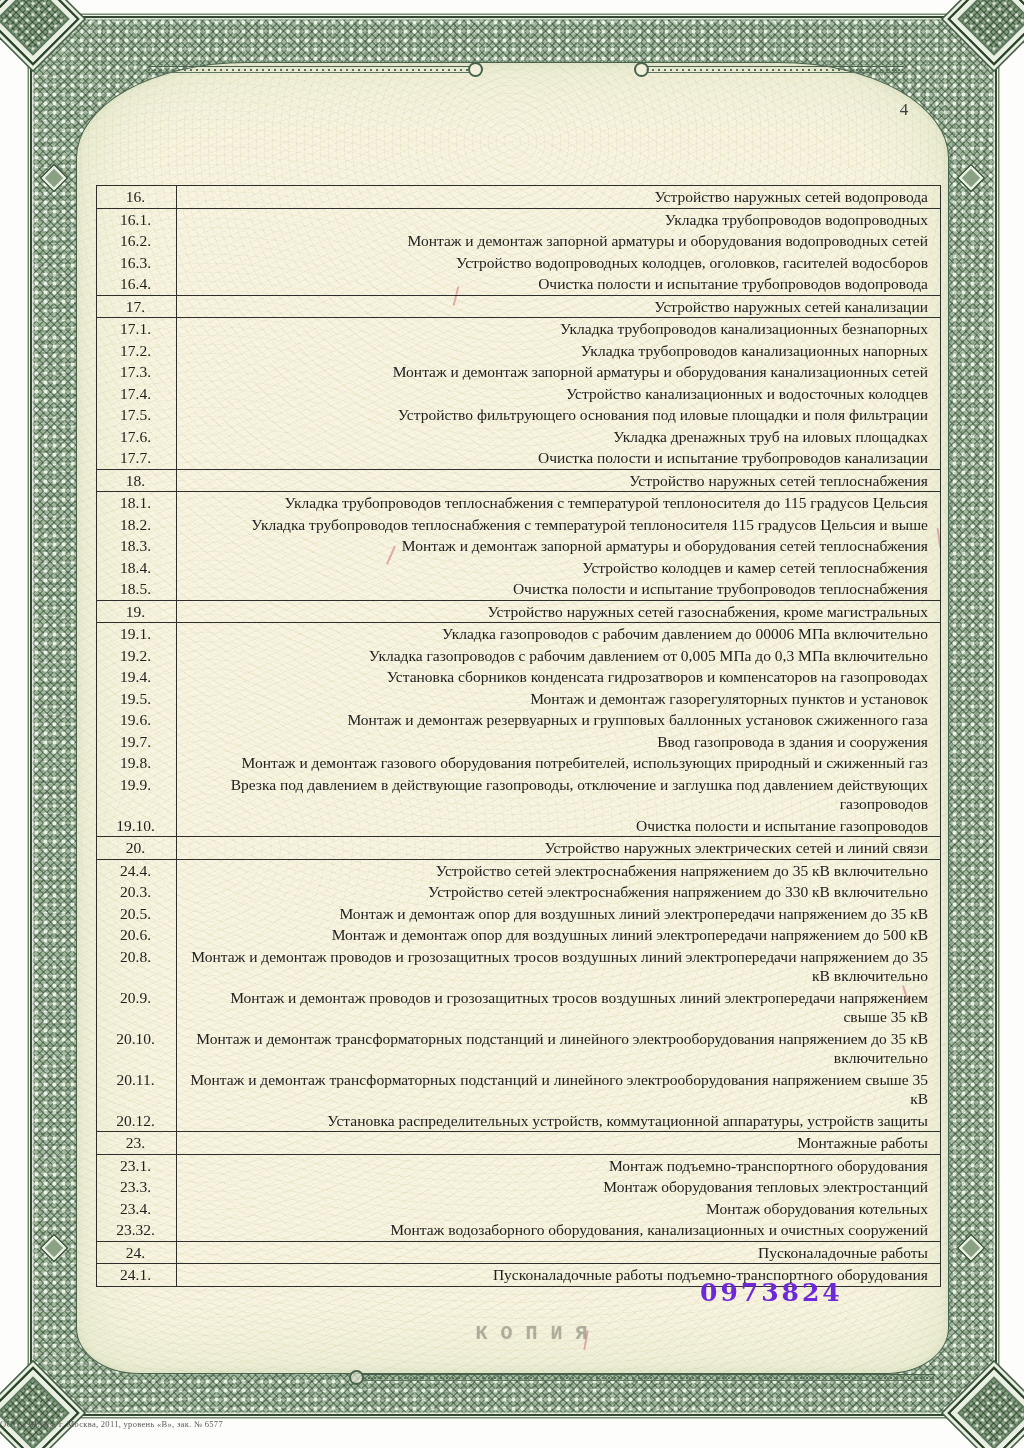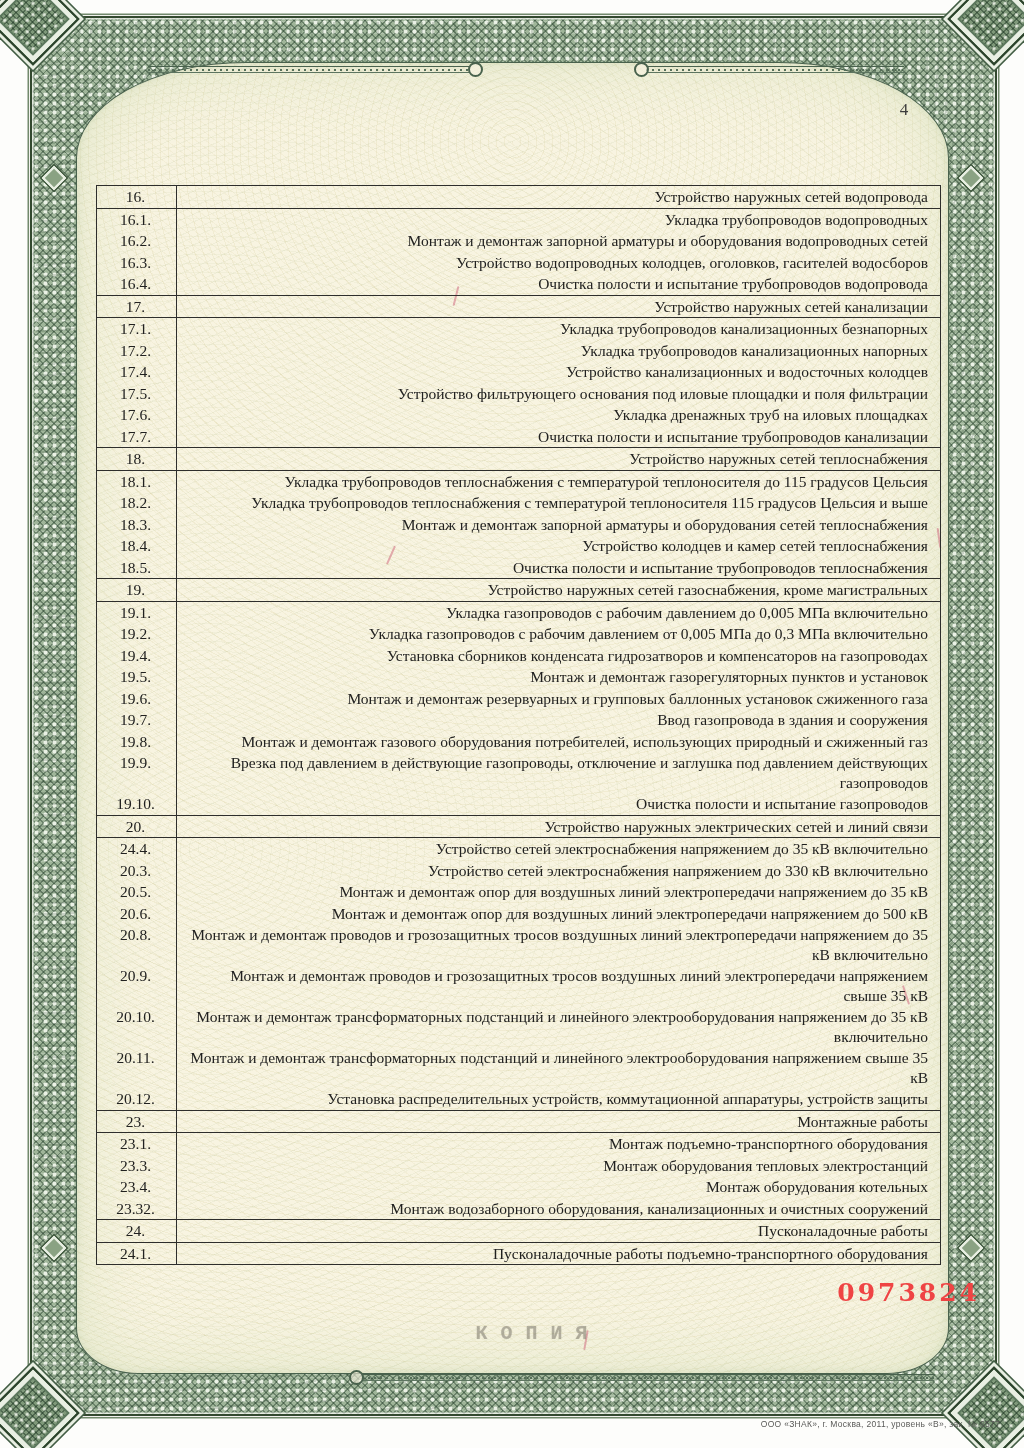--- a/index.html
+++ b/index.html
@@ -63,29 +63,29 @@
   }
   .pendant{
     position:absolute;width:18px;height:18px;transform:rotate(45deg);
     background:#8aa283;border:1.6px solid #2f472f;
     box-shadow:inset 0 0 0 2.5px #e9efe3;
   }
   .fiber{position:absolute;width:1.6px;height:20px;background:rgba(205,95,120,.5);border-radius:2px;}
   
   .page-num{position:absolute;left:886px;top:100px;width:36px;text-align:center;
     font-size:17px;color:#3c3c3c;}
-  .serial{position:absolute;left:700px;top:1278px;width:280px;text-align:right;
+  .serial{position:absolute;left:700px;top:1278px;width:280px;text-align:left;
     font-family:"DejaVu Serif","Liberation Serif",serif;font-weight:700;
-    font-size:25px;letter-spacing:3px;color:#ef4444;}
+    font-size:25px;letter-spacing:3px;color:#6d28d9;}
   .copy-wm{position:absolute;left:408px;top:1322px;width:260px;text-align:center;
     font-family:Liberation Mono, monospace;font-weight:700;
     font-size:20px;letter-spacing:13px;color:rgba(124,119,108,.42);
     text-shadow:0 0 1px rgba(124,119,108,.25);}
-  .printer{position:absolute;left:0;top:1419px;width:1000px;text-align:right;
-    font-family:Liberation Sans, sans-serif;font-size:8.5px;color:#5a5a58;letter-spacing:.3px;}
+  .printer{position:absolute;left:0;top:1419px;width:1000px;text-align:left;
+    font-family:Liberation Serif, serif;font-size:8.5px;color:#5a5a58;letter-spacing:.3px;}
   
   .works{
     position:absolute;left:96px;top:185px;width:845px;box-sizing:border-box;
     border:1.6px solid #2e2e2c;
     color:#212120;font-size:15.5px;line-height:19.5px;
   }
   .row{display:flex;align-items:stretch;}
   .num-cell{width:80px;flex:0 0 80px;border-right:1.4px solid #2e2e2c;
     text-align:center;padding:1px 2px 0 0;box-sizing:border-box;}
   .text-cell{flex:1;padding:1px 12px 1px 11px;text-align:right;}
@@ -157,20 +157,24 @@
       <div class="items">
         <div class="row">
           <div class="num-cell">17.1.</div>
           <div class="text-cell">Укладка трубопроводов канализационных безнапорных</div>
         </div>
         <div class="row">
           <div class="num-cell">17.2.</div>
           <div class="text-cell">Укладка трубопроводов канализационных напорных</div>
         </div>
         <div class="row">
+          <div class="num-cell">17.3.</div>
+          <div class="text-cell">Монтаж и демонтаж запорной арматуры и оборудования канализационных сетей</div>
+        </div>
+        <div class="row">
           <div class="num-cell">17.4.</div>
           <div class="text-cell">Устройство канализационных и водосточных колодцев</div>
         </div>
         <div class="row">
           <div class="num-cell">17.5.</div>
           <div class="text-cell">Устройство фильтрующего основания под иловые площадки и поля фильтрации</div>
         </div>
         <div class="row">
           <div class="num-cell">17.6.</div>
           <div class="text-cell">Укладка дренажных труб на иловых площадках</div>
@@ -210,21 +214,21 @@
       </div>
     </div>
     <div class="sec">
       <div class="row">
         <div class="num-cell">19.</div>
         <div class="text-cell">Устройство наружных сетей газоснабжения, кроме магистральных</div>
       </div>
       <div class="items">
         <div class="row">
           <div class="num-cell">19.1.</div>
-          <div class="text-cell">Укладка газопроводов с рабочим давлением до 0,005 МПа включительно</div>
+          <div class="text-cell">Укладка газопроводов с рабочим давлением до 00006 МПа включительно</div>
         </div>
         <div class="row">
           <div class="num-cell">19.2.</div>
           <div class="text-cell">Укладка газопроводов с рабочим давлением от 0,005 МПа до 0,3 МПа включительно</div>
         </div>
         <div class="row">
           <div class="num-cell">19.4.</div>
           <div class="text-cell">Установка сборников конденсата гидрозатворов и компенсаторов на газопроводах</div>
         </div>
         <div class="row">

